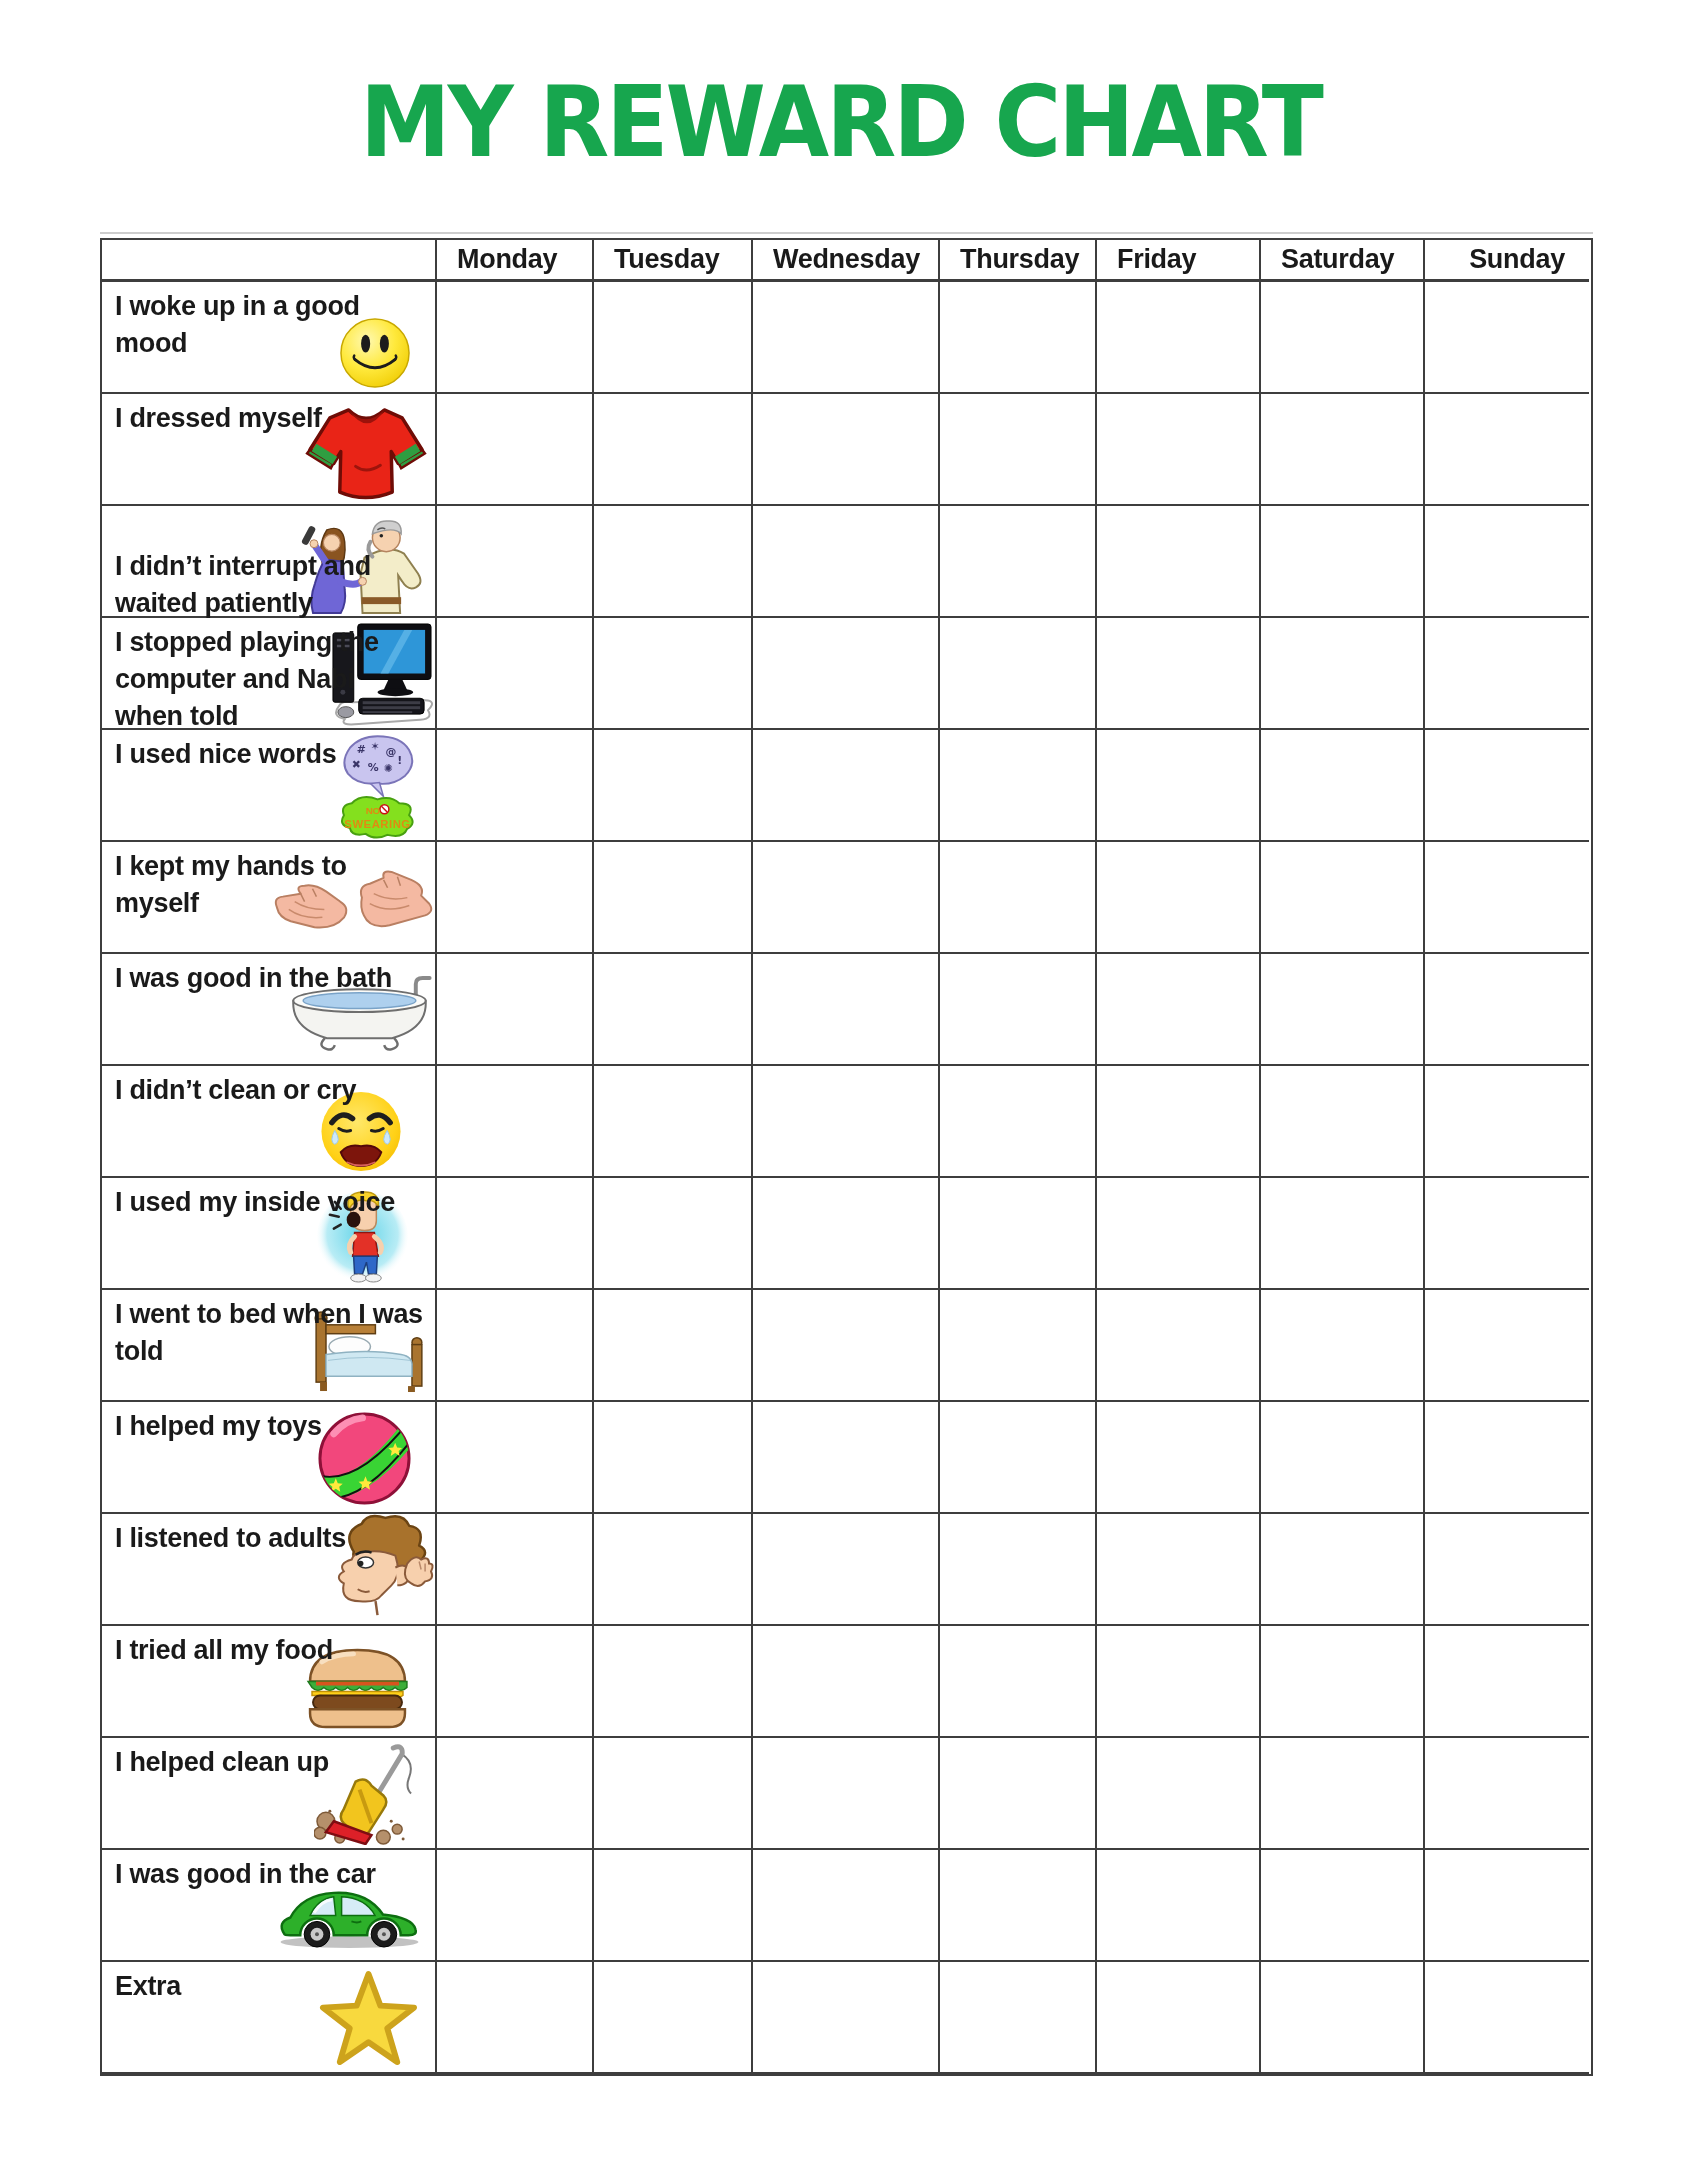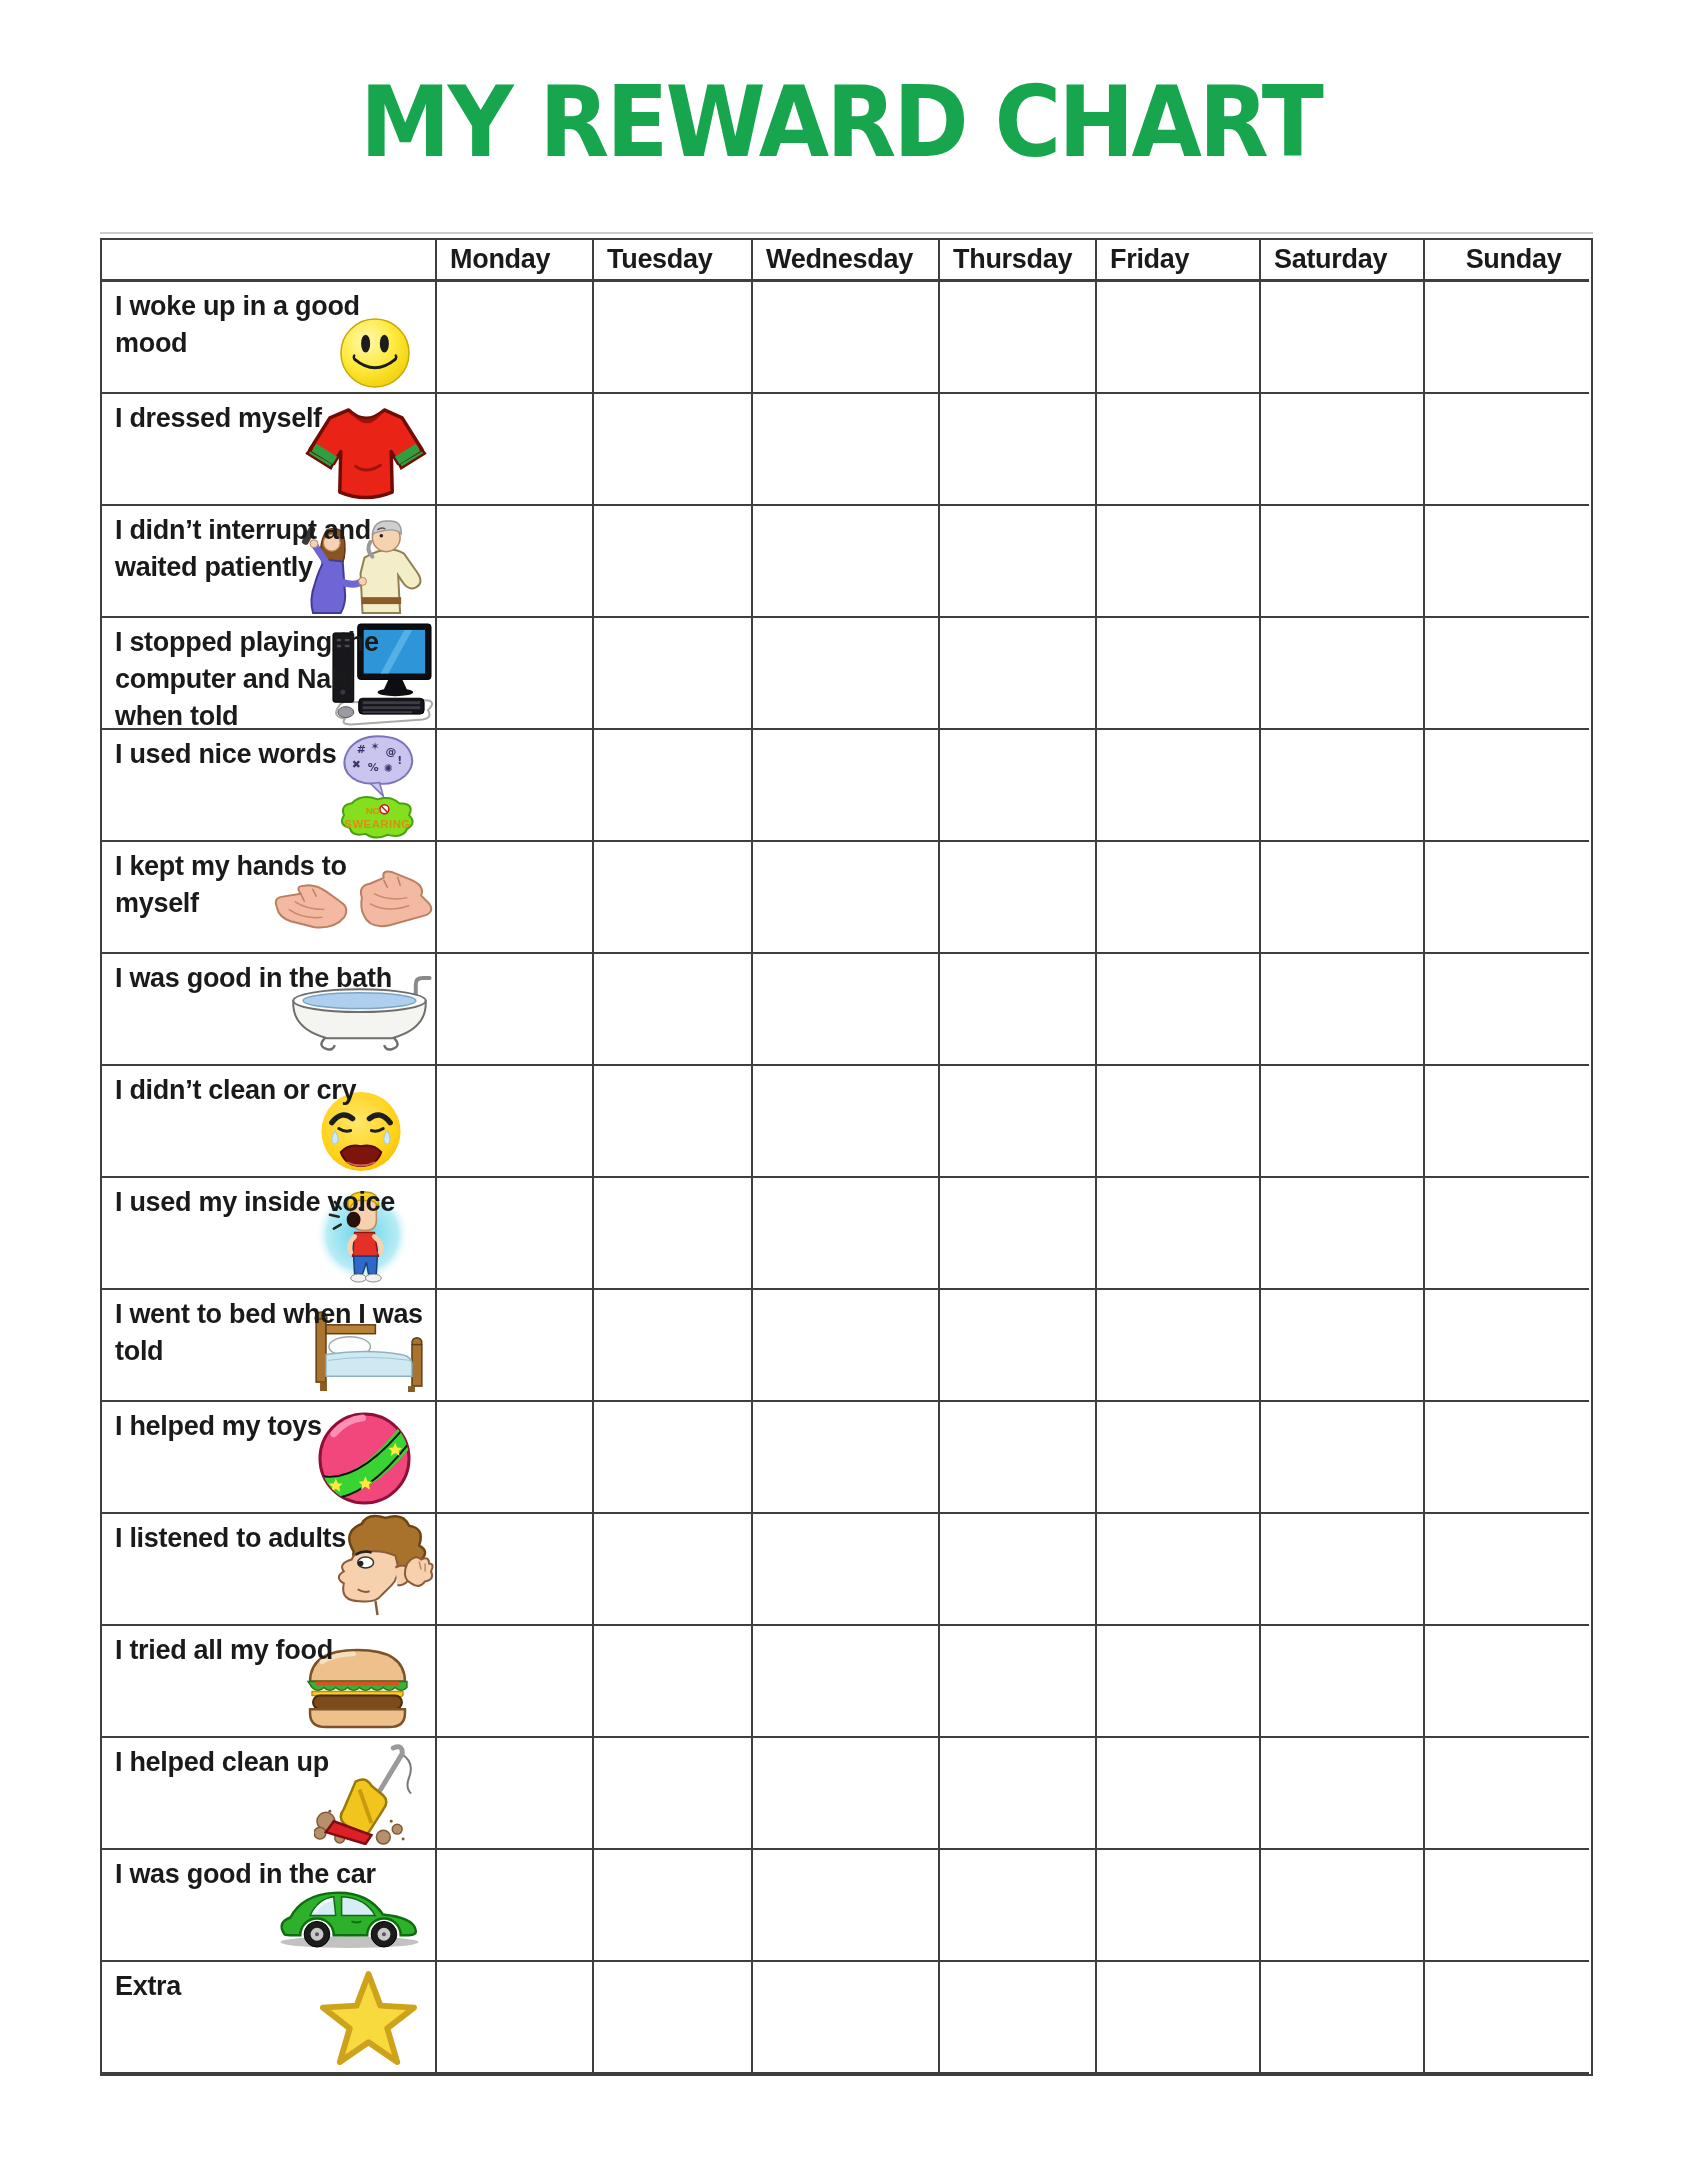--- a/index.html
+++ b/index.html
@@ -30,21 +30,21 @@
   }
   .cell{
     border-right:2px solid #3e3e3e;
     border-bottom:2px solid #3e3e3e;
     box-sizing:border-box;position:relative;
   }
   .cell:nth-child(8n){border-right:none;text-align:center;}
   .hcell{
     border-bottom:3px solid #3e3e3e;
     font-size:27px;font-weight:bold;
-    padding:4px 0 0 13px;letter-spacing:-0.3px;
+    padding:4px 0 0 20px;letter-spacing:-0.3px;
   }
   .lcell{
     font-size:27px;font-weight:bold;line-height:37px;letter-spacing:-0.3px;
     padding:6px 6px 0 13px;
   }
   .lcell .ltext{display:block;position:relative;z-index:2;}
   .icon{position:absolute;z-index:1;line-height:0;}
   
   .icon-smiley-face        {right:24px;bottom:3px;}
   .icon-tshirt             {right:7px; bottom:2px;}
@@ -115,21 +115,21 @@
         </svg></span>
     </div>
     <div class="cell dcell"></div>
     <div class="cell dcell"></div>
     <div class="cell dcell"></div>
     <div class="cell dcell"></div>
     <div class="cell dcell"></div>
     <div class="cell dcell"></div>
     <div class="cell dcell"></div>
     <div class="cell lcell">
-      <span class="ltext" style="padding-right: 46px;">I didn’t interrupt and waited patiently</span>
+      <span class="ltext" style="padding-right: 46px; margin-top: 36px;">I didn’t interrupt and waited patiently</span>
       <span class="icon icon-phone-talkers"><svg width="129" height="99" viewBox="0 0 130 100">
           <path d="M66 42 Q90 28 106 38 L120 58 Q126 68 118 72 Q110 76 104 66 L100 60 L102 98 L64 98 L62 58 Z" fill="#f3edc9" stroke="#8f8050" stroke-width="2"></path>
           <rect x="63" y="82" width="40" height="7" fill="#8a5a28"></rect>
           <circle cx="88" cy="22" r="14" fill="#f6d2b0" stroke="#b5845f" stroke-width="1.5"></circle>
           <path d="M74 18 Q76 4 90 5 Q104 4 103 18 Q96 10 74 18 Z" fill="#cfcfcf" stroke="#9a9a9a" stroke-width="1.5"></path>
           <circle cx="83" cy="20" r="1.8" fill="#222"></circle>
           <path d="M79 14 q4 -3 8 -1" stroke="#555" fill="none" stroke-width="1.5"></path>
           <path d="M72 26 q-5 8 2 15" stroke="#9a9a9a" stroke-width="4" fill="none" stroke-linecap="round"></path>
           <path d="M28 14 Q44 8 46 26 Q48 44 40 54 L24 50 Q18 30 28 14Z" fill="#8a5420" stroke="#5d3812" stroke-width="1.5"></path>
           <circle cx="33" cy="27" r="8.5" fill="#f6d2b0" stroke="#b5845f" stroke-width="1.2"></circle>

